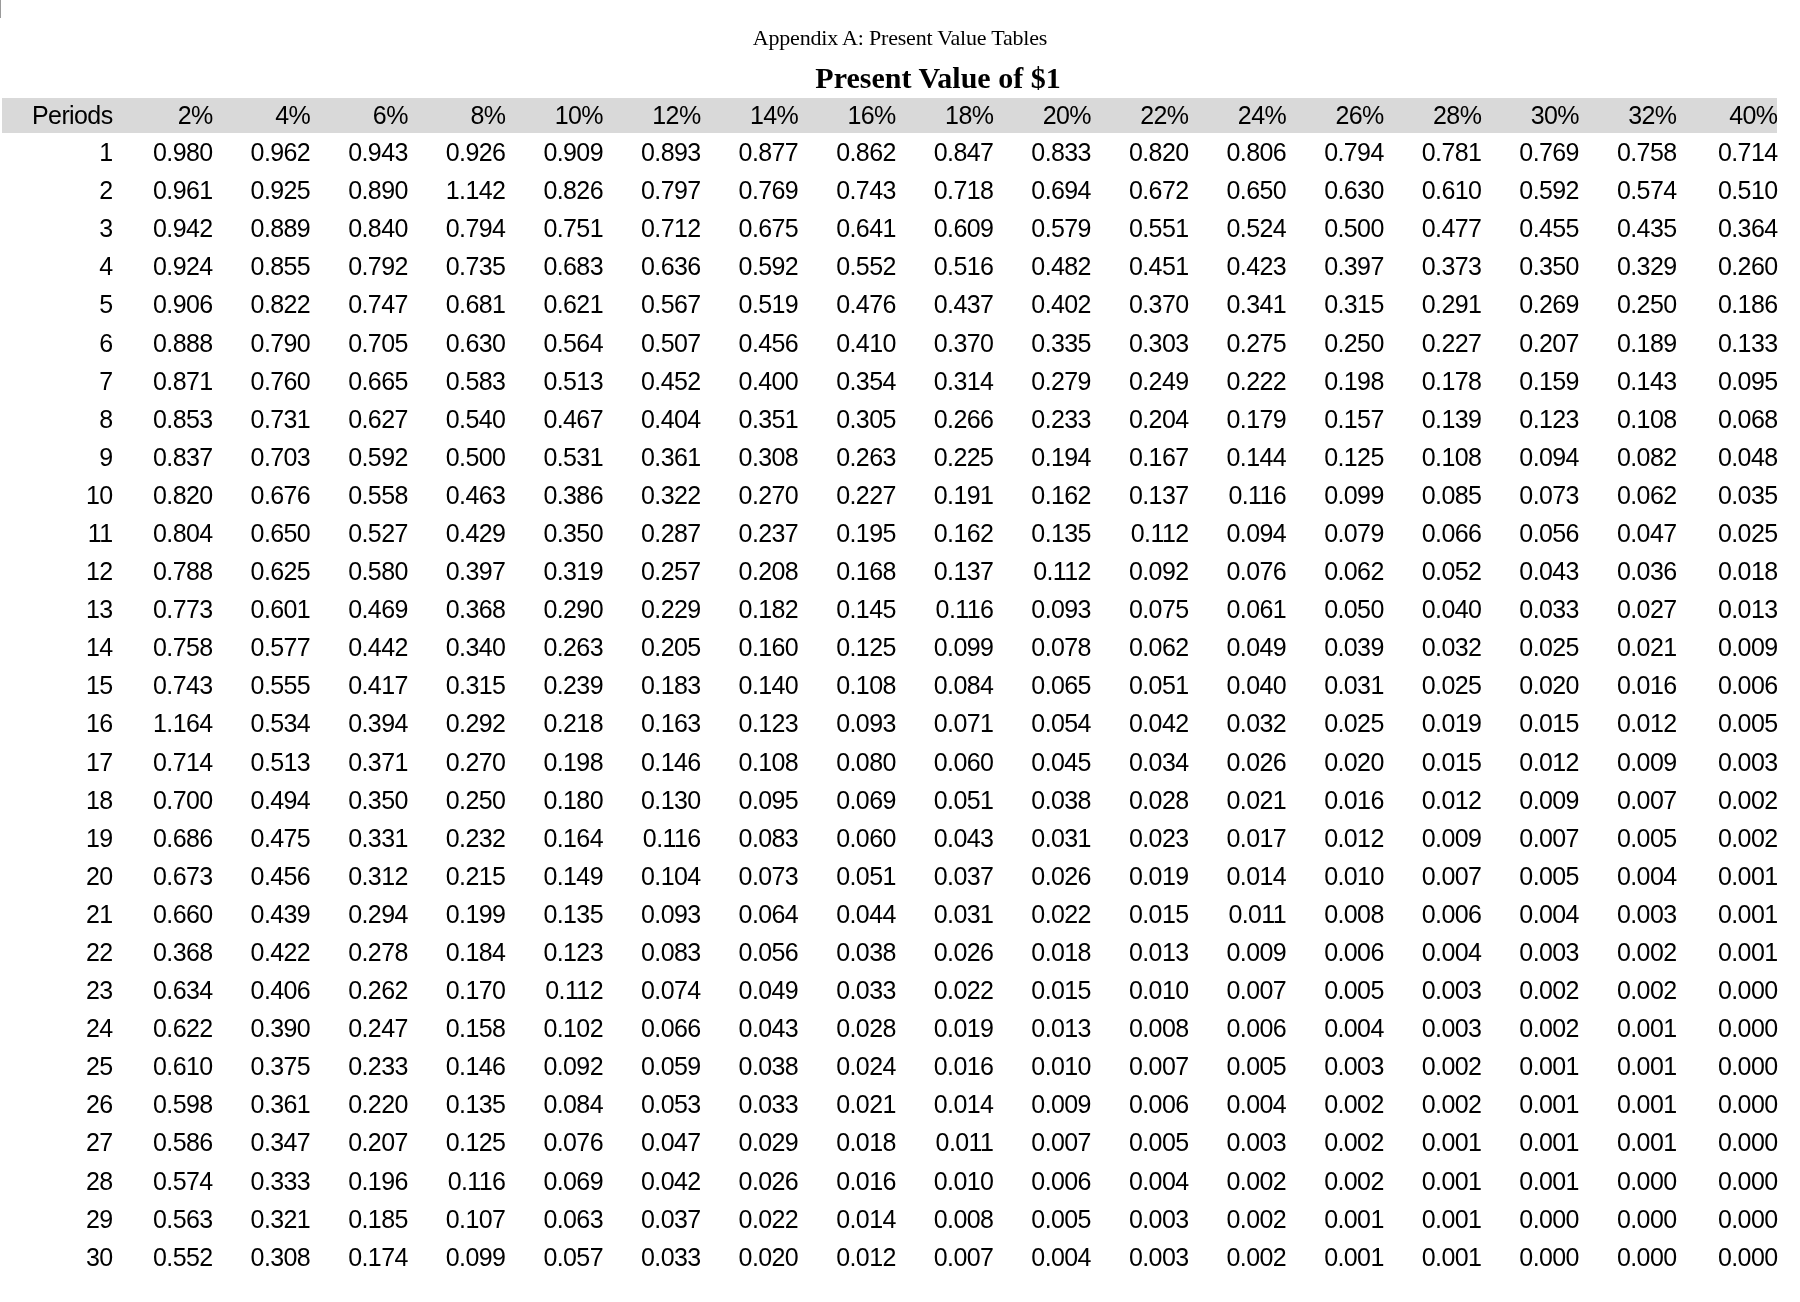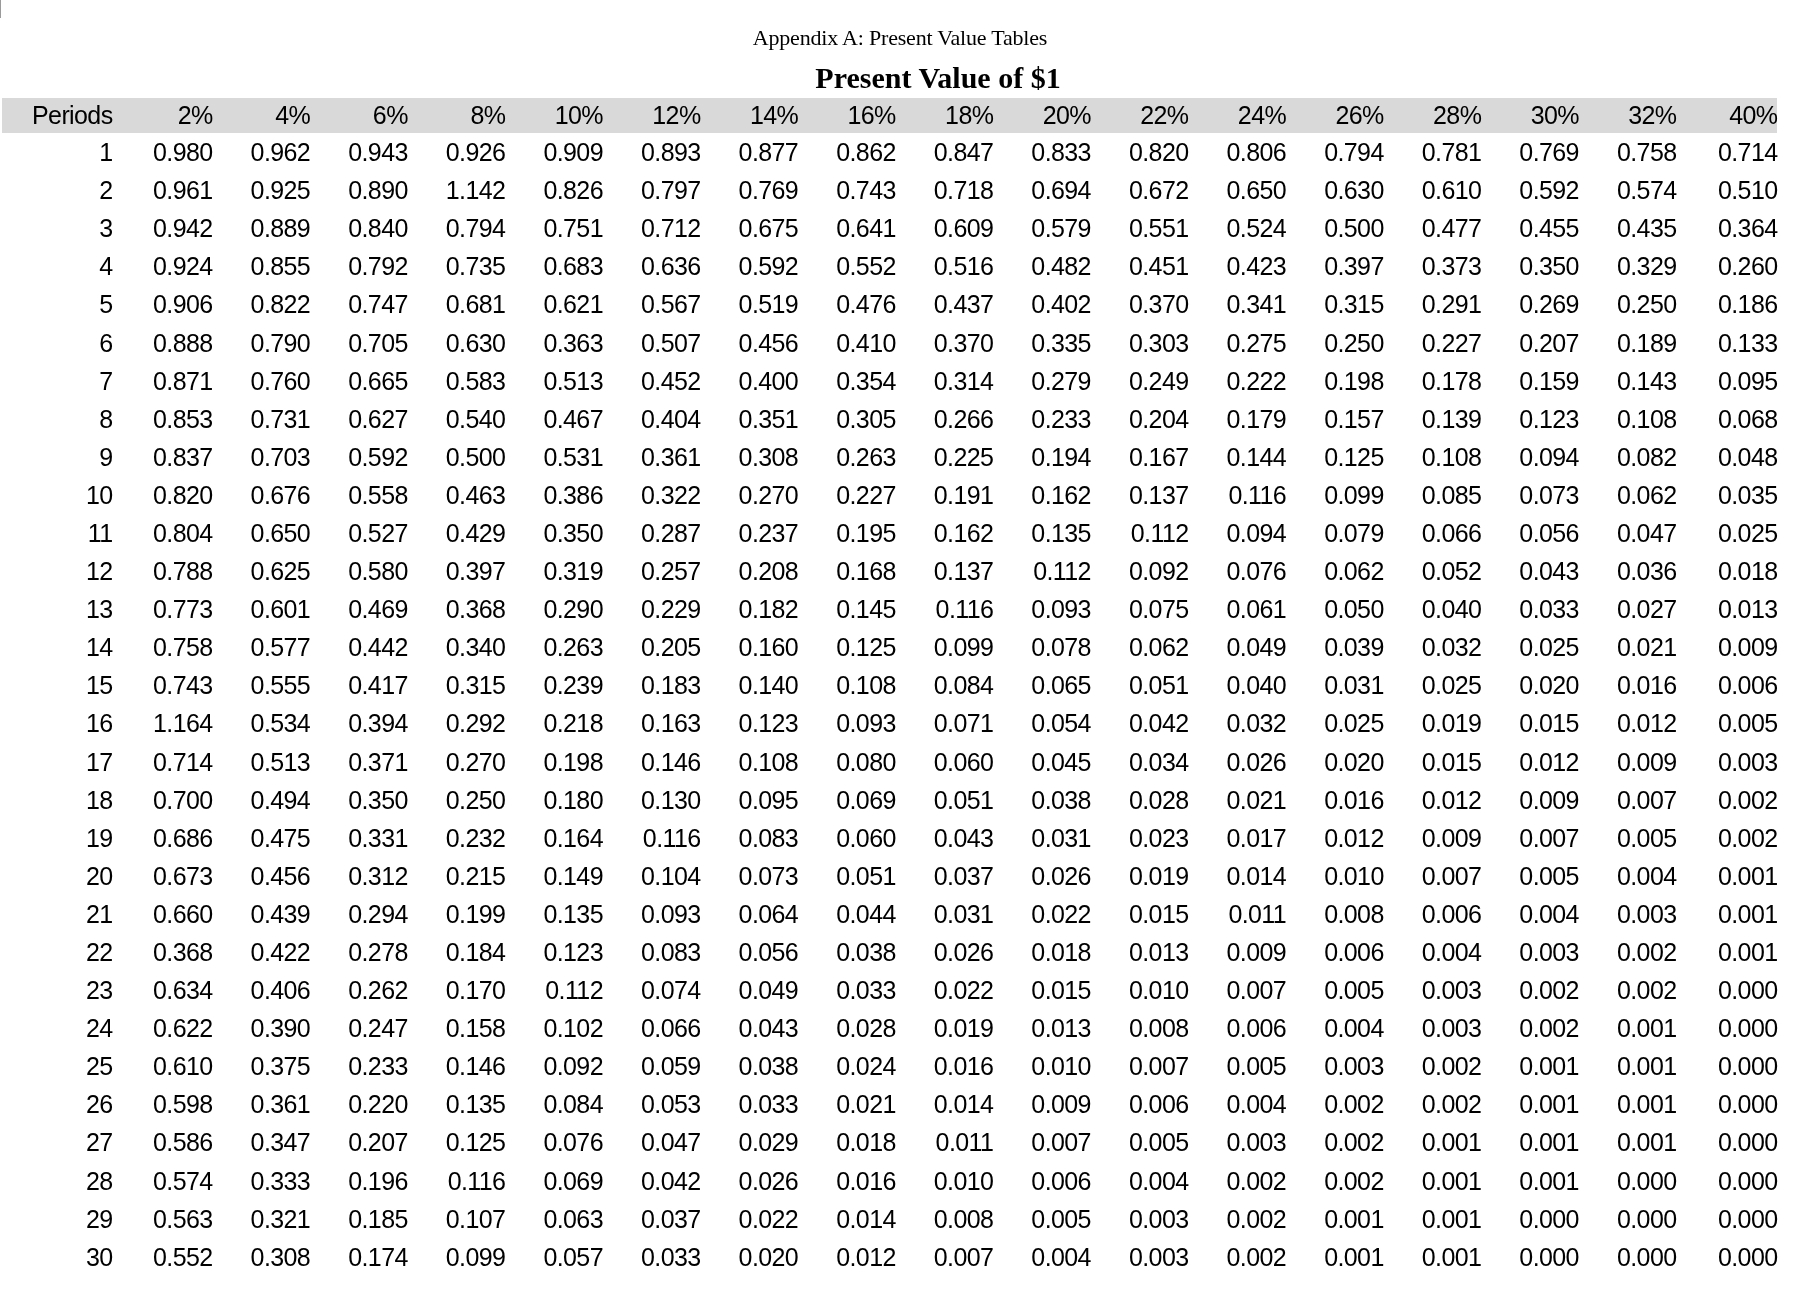--- a/index.html
+++ b/index.html
@@ -235,21 +235,21 @@
         <td>0.269</td>
         <td>0.250</td>
         <td>0.186</td>
       </tr>
       <tr>
         <td>6</td>
         <td>0.888</td>
         <td>0.790</td>
         <td>0.705</td>
         <td>0.630</td>
-        <td>0.363</td>
+        <td>0.564</td>
         <td>0.507</td>
         <td>0.456</td>
         <td>0.410</td>
         <td>0.370</td>
         <td>0.335</td>
         <td>0.303</td>
         <td>0.275</td>
         <td>0.250</td>
         <td>0.227</td>
         <td>0.207</td>

